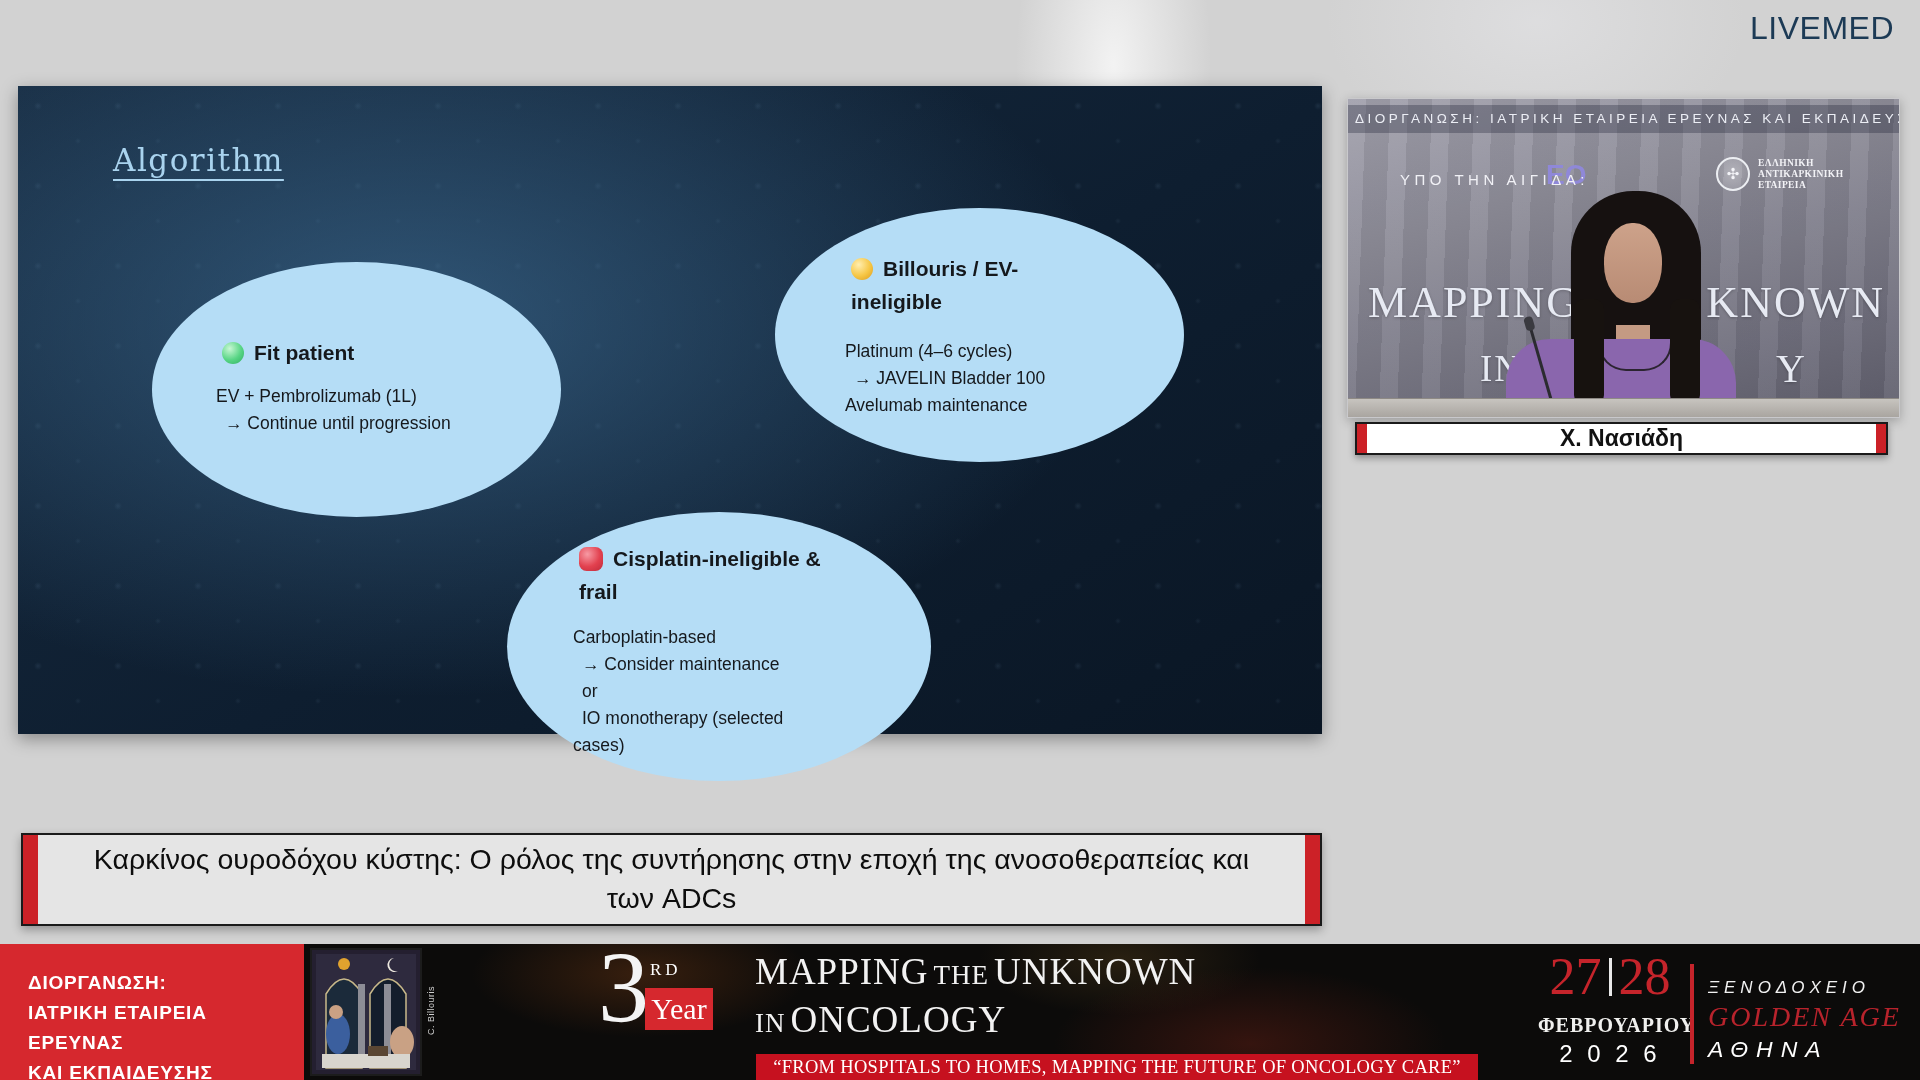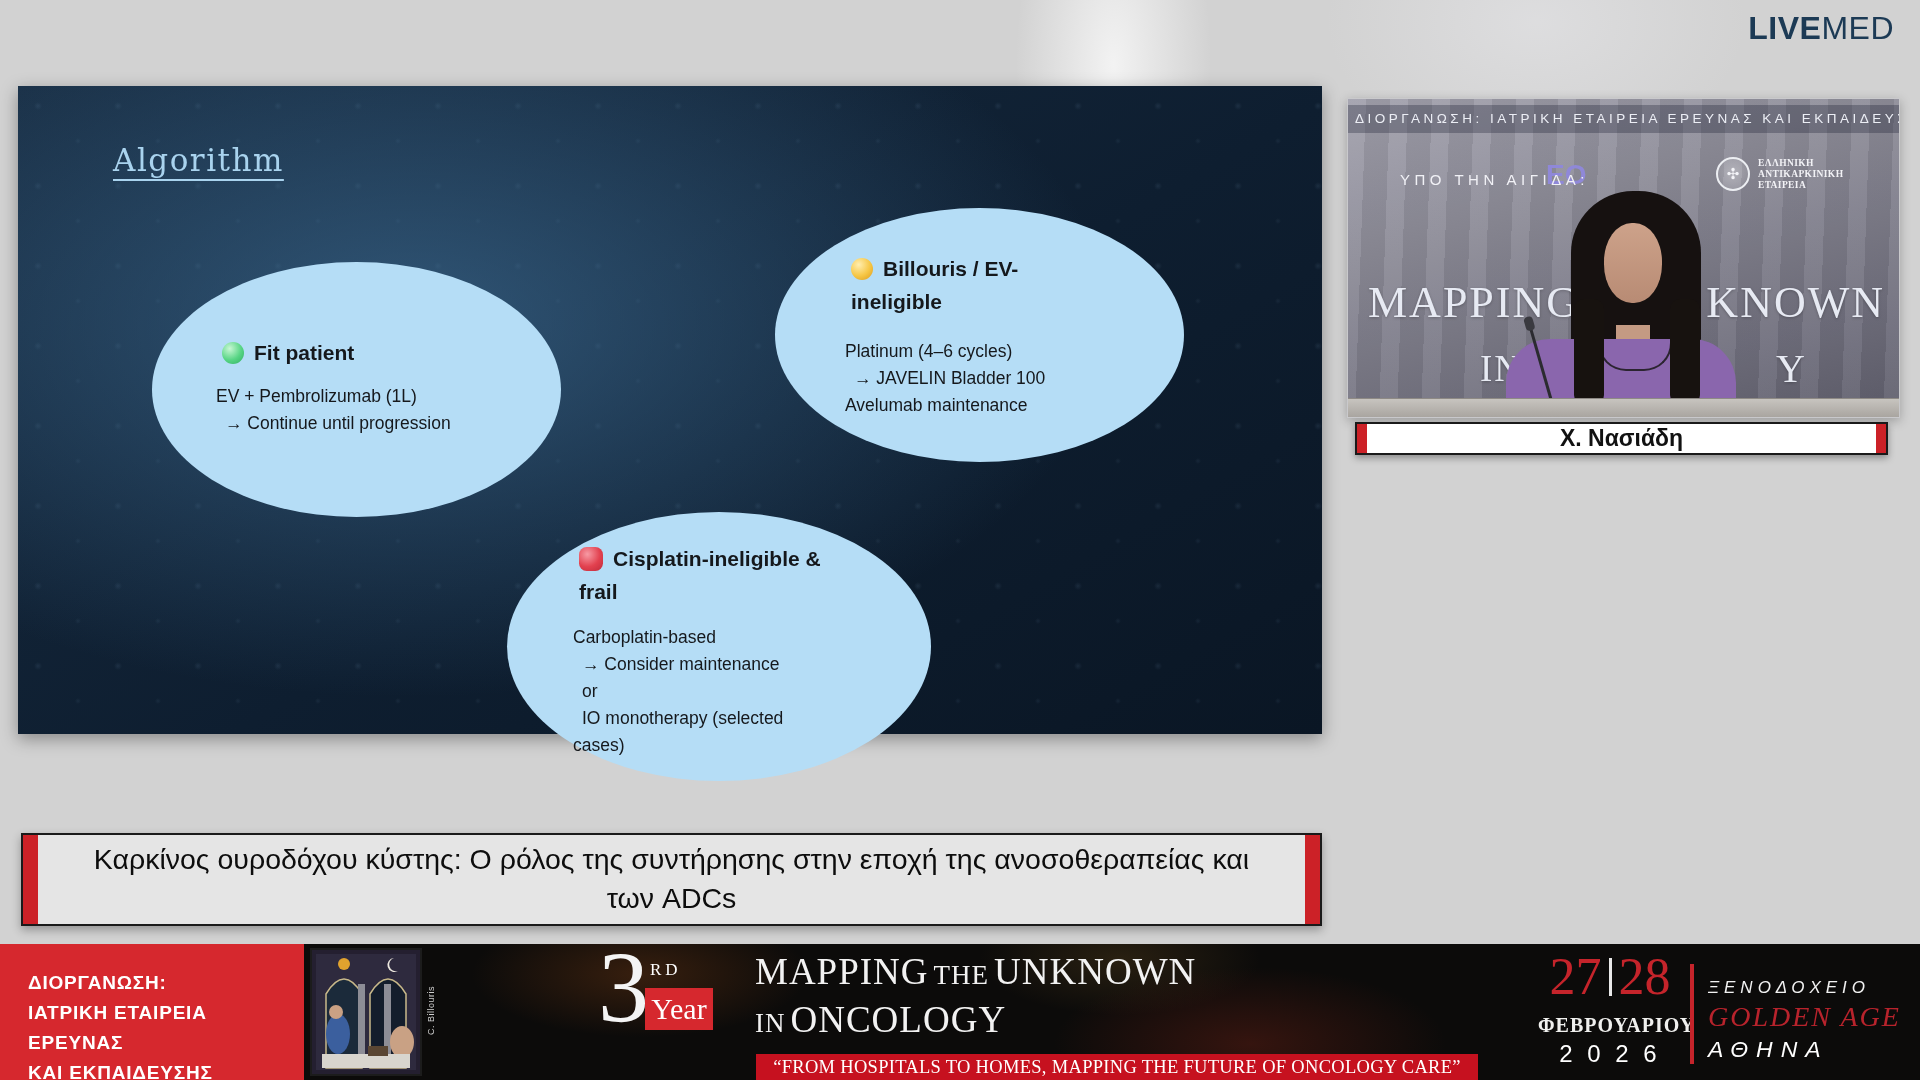--- a/index.html
+++ b/index.html
@@ -6,21 +6,21 @@
   body{
     width:1920px;height:1080px;position:relative;overflow:hidden;
     background:
       radial-gradient(ellipse 140px 320px at 58% 6%, rgba(246,246,246,0.9), rgba(246,246,246,0) 70%),
       radial-gradient(ellipse 300px 200px at 80% 2%, rgba(224,224,226,0.8), rgba(224,224,226,0) 70%),
       #d2d2d2;
     font-family:"Liberation Sans", sans-serif;
   }
   
   .livemed{position:absolute;top:10px;right:26px;font-size:32px;color:#1c3a55;letter-spacing:0.5px;}
-  .livemed .lv{font-weight:700;text-align:right;}
+  .livemed .lv{font-weight:400;text-align:right;}
   .livemed .md{font-weight:400;}
   
   .slide{
     position:absolute;left:18px;top:86px;width:1304px;height:648px;
     background-color:#0d1b2b;
     background-image:
       radial-gradient(ellipse 1000px 540px at 30% 36%, rgba(64,112,152,0.65), rgba(13,27,43,0) 70%),
       radial-gradient(circle 3px at 20px 20px, rgba(150,190,225,0.10), rgba(0,0,0,0) 4px),
       radial-gradient(circle 2px at 60px 55px, rgba(150,190,225,0.08), rgba(0,0,0,0) 3px),
       linear-gradient(150deg, #172b40 0%, #0e1e30 55%, #0a1624 100%);

